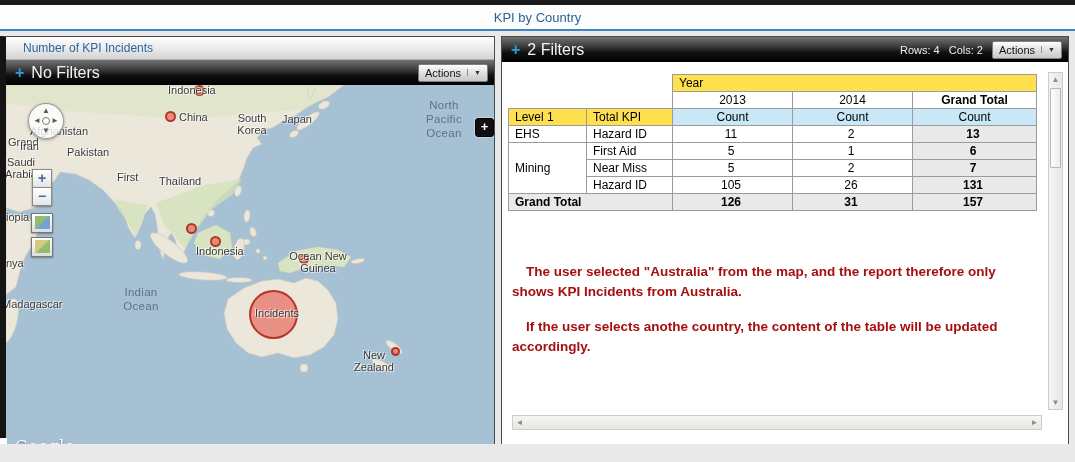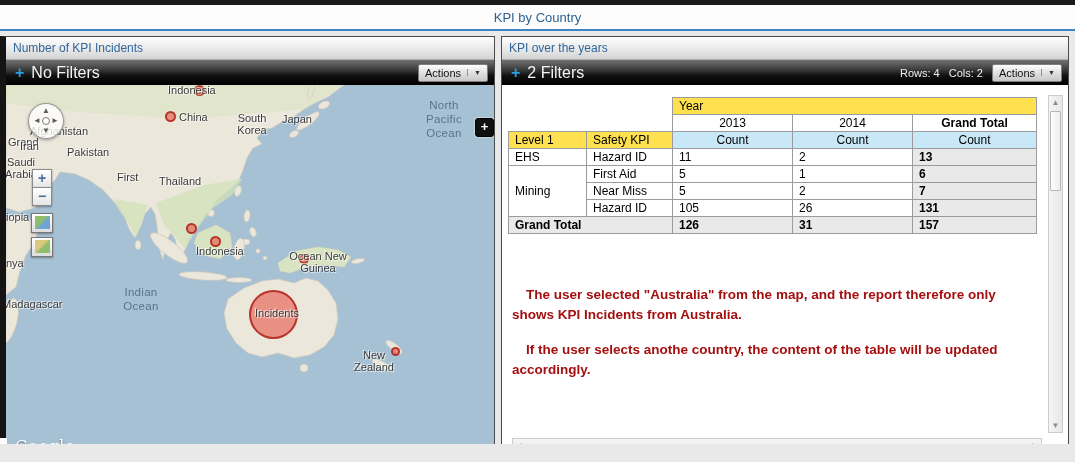--- a/index.html
+++ b/index.html
@@ -8,21 +8,21 @@
   
   #topstrip{position:absolute;left:0;top:0;width:1075px;height:5px;background:#1a1a1a;}
   #appheader{position:absolute;left:0;top:5px;width:1075px;height:24px;background:#FDFDFD;
     border-bottom:2px solid #3E85C4;display:flex;align-items:center;justify-content:center;}
   #appheader .t{color:#2C6394;font-size:13px;}
 
   
   .panel{position:absolute;top:36px;height:426px;border:1px solid #4a4a4a;box-sizing:border-box;background:#fff;}
   .panel.left{left:0;width:495px;border-left:6px solid #141414;}
   .panel.right{left:501px;width:568px;}
-  .ptitle{height:22px;line-height:22px;padding-left:7px;font-size:12px;color:#30669A;
+  .ptitle{height:22px;line-height:22px;padding-left:17px;font-size:12px;color:#30669A;
     background:linear-gradient(#FEFEFE,#E9E9E9 55%,#D3D3D3);border-bottom:1px solid #AFAFAF;}
   .ptoolbar{height:25px;display:flex;align-items:center;
     background:linear-gradient(#737373 0%,#3c3c3c 38%,#111 62%,#000 100%);}
   .plus{color:#2D9FE0;font-size:16px;font-weight:bold;margin:0 7px 0 9px;cursor:pointer;line-height:1;}
   .flabel{color:#F3F3F3;font-size:16px;}
   .spacer{flex:1;}
   .rcmeta{color:#EDEDED;font-size:11px;margin-right:9px;}
   button.actions{display:flex;align-items:center;margin-right:6px;height:18px;padding:0 6px;
     background:linear-gradient(#FEFEFE,#DDDDDD 55%,#C8C8C8);border:1px solid #7E7E7E;border-radius:2px;
     font-size:11px;color:#111;cursor:pointer;font-family:inherit;}
@@ -63,21 +63,21 @@
   .rcontent{position:relative;width:566px;height:377px;background:#fff;overflow:hidden;}
   table.pivot{position:absolute;left:6px;top:12px;border-collapse:collapse;font-size:12px;color:#000;}
   .pivot td,.pivot th{border:1px solid #9B9B9B;padding:1px 6px;height:16px;font-weight:normal;box-sizing:border-box;}
   .pivot .tl{border:none;background:transparent;}
   .pivot .year{background:#FFE150;text-align:left;padding-left:6px;}
   .pivot .yr{background:#fff;text-align:center;}
   .pivot .gth{background:#fff;text-align:center;font-weight:bold;}
   .pivot .dim{background:#FFE150;text-align:left;}
   .pivot .count{background:#C9E8F7;text-align:center;}
   .pivot .rowdim{text-align:left;background:#fff;vertical-align:middle;}
-  .pivot .num{text-align:left;padding-right:9px;background:#fff;}
+  .pivot .num{text-align:center;padding-right:9px;background:#fff;}
   .pivot .gtc{background:#E9E9E9;font-weight:bold;}
   .pivot tr.grand td{background:#E9E9E9;font-weight:bold;}
   .pivot tr.grand .lab{text-align:left;}
   .c-l1{width:78px}.c-kpi{width:86px}.c-y1{width:120px}.c-y2{width:120px}.c-gt{width:124px}
 
   .annot{position:absolute;left:10px;top:200px;width:508px;color:#A50F0F;font-weight:bold;font-size:13.5px;line-height:1.45;}
   .annot p{margin:0 0 16px 0;text-indent:14px;}
 
   
   .vscroll{position:absolute;right:5px;top:10px;bottom:29px;width:15px;
@@ -195,21 +195,20 @@
         </div>
       <div class="thumbbtn tb2">
           <div class="mini"></div>
         </div>
       <div class="expand">+</div>
       <div class="google">Google</div>
     </div>
   </div>
 
   <div class="panel right">
-    <div class="ptitle">KPI over the years</div>
     <div class="ptoolbar">
       <span class="plus">+</span>
       <span class="flabel">2 Filters</span>
       <span class="spacer"></span>
       <span class="rcmeta">Rows: 4</span>
       <span class="rcmeta">Cols: 2</span>
       <button class="actions">
         <span>Actions</span>
         <span class="caret">▼</span>
       </button>
@@ -230,21 +229,21 @@
           <th class="year" colspan="3">Year</th>
         </tr>
         <tr>
           <td class="tl" colspan="2"></td>
           <td class="yr">2013</td>
           <td class="yr">2014</td>
           <td class="gth">Grand Total</td>
         </tr>
         <tr>
           <th class="dim">Level 1</th>
-          <th class="dim">Safety KPI</th>
+          <th class="dim">Total KPI</th>
           <td class="count">Count</td>
           <td class="count">Count</td>
           <td class="count">Count</td>
         </tr>
         <tr>
           <td class="rowdim">EHS</td>
           <td class="rowdim">Hazard ID</td>
           <td class="num">11</td>
           <td class="num">2</td>
           <td class="num gtc">13</td>

